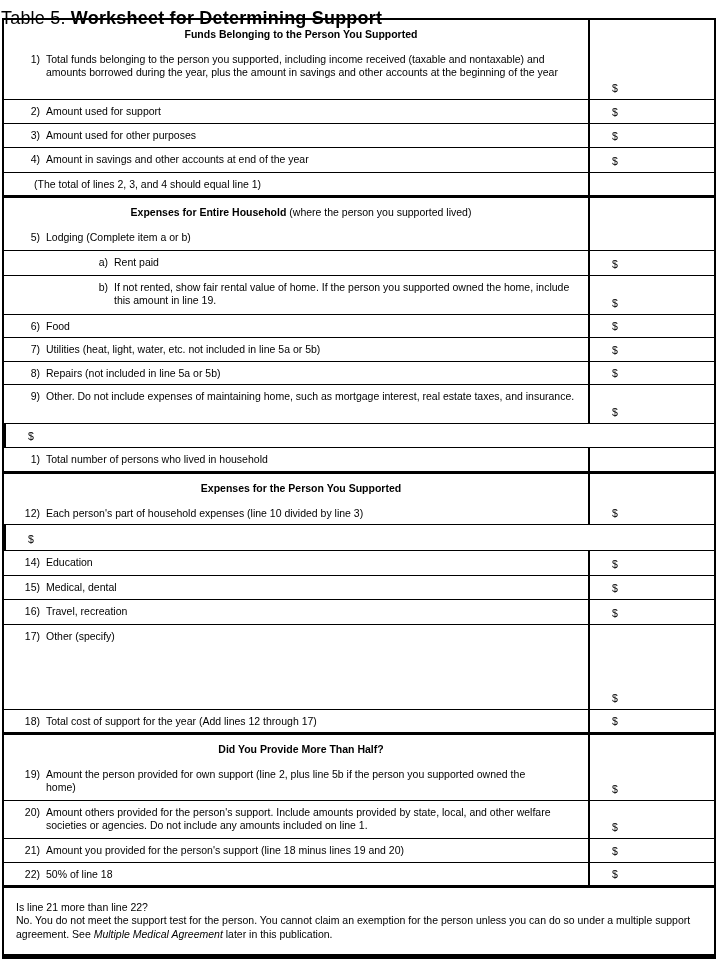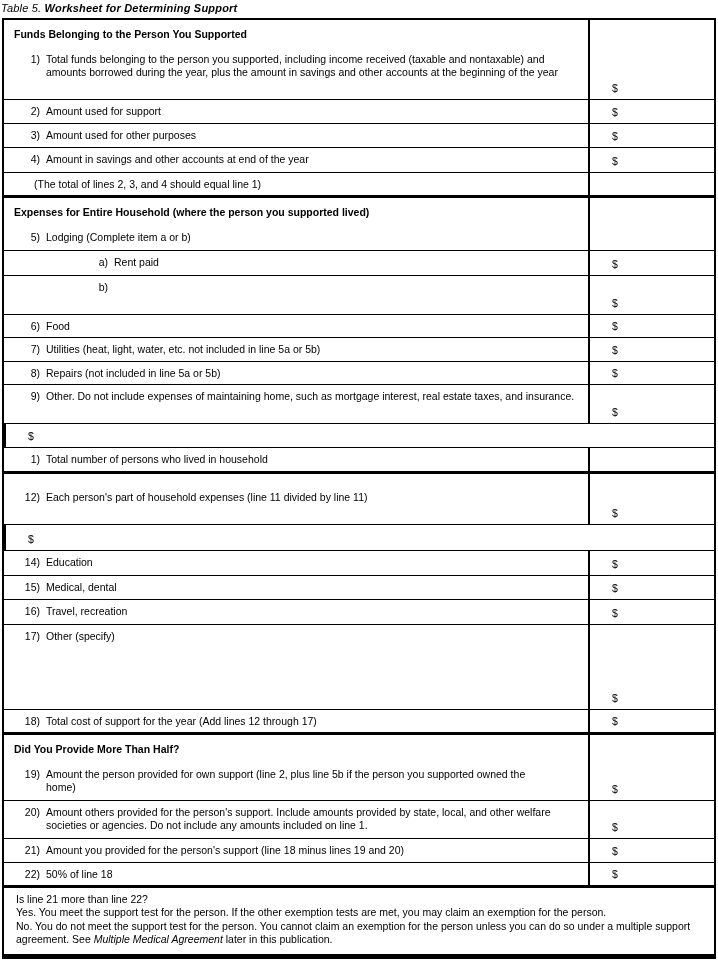--- a/index.html
+++ b/index.html
@@ -1,45 +1,45 @@
 <!DOCTYPE html>
 <html><head>
 <meta charset="utf-8">
 <style>
   html,body{margin:0;padding:0;background:#fff;}
   body{width:718px;height:963px;font-family:"Liberation Sans","DejaVu Sans",sans-serif;color:#000;}
   .page{position:relative;width:718px;height:963px;}
 
-  .doc-title{position:absolute;top:2px;left:1px;font-size:11px;letter-spacing:.2px;font-style:italic;}
+  .doc-title{position:absolute;top:8px;left:1px;font-size:18px;letter-spacing:.2px;}
   .doc-title .bold{font-weight:bold;}
 
   .tbl{position:absolute;top:18px;left:2px;width:714px;height:941px;
        border:2px solid #000;border-bottom-width:5px;box-sizing:border-box;
        display:flex;flex-direction:column;font-size:10.5px;line-height:13px;}
 
   .row{display:flex;border-bottom:1.5px solid #000;box-sizing:border-box;flex:none;}
   .row.thick{border-bottom-width:3px;justify-content:space-between;}
   .row.noline{border-bottom:none;}
 
   .cl{flex:1;min-width:0;padding-top:5px;padding-bottom:4px;box-sizing:border-box;}
   .cr{width:126px;flex:none;border-left:2px solid #000;box-sizing:border-box;
       display:flex;align-items:flex-end;padding:0 0 4px 22px;}
 
-  .sec-header{font-weight:bold;padding-left:10px;padding-top:3px;}
-  .sec-header .normal{font-weight:bold;}
+  .sec-header{font-weight:bold;padding-left:10px;padding-top:3px;text-align:center;}
+  .sec-header .normal{font-weight:normal;}
 
   .ln{display:flex;}
   .ln .num{width:36px;flex:none;text-align:right;}
   .ln .txt{flex:1;margin-left:6px;padding-right:10px;}
   .ln.sub{padding-left:68px;}
   .gap{margin-top:12px;}
 
   .note-row .cl{padding-left:30px;}
 
-  .footer{padding:5px 0 0 12px;line-height:13.4px;}
+  .footer{padding:5px 0 0 12px;line-height:13.4px;margin-top:8px;}
   .footer .q{display:block;}
   .footer em{font-style:italic;}
 </style>
 </head>
 <body>
 
 <div class="page">
 
   <div class="doc-title">
     <span>Table 5.</span>
@@ -125,20 +125,21 @@
         </div>
       <div class="cr">
           <span>$</span>
         </div>
     </div>
 
     <div class="row" style="min-height:39px">
       <div class="cl">
           <div class="ln sub">
         <span class="num">b)</span>
+        <span class="txt">If not rented, show fair rental value of home. If the person you supported owned the home, include this amount in line 19.</span>
       </div>
         </div>
       <div class="cr">
           <span>$</span>
         </div>
     </div>
 
     <div class="row" style="min-height:23px">
       <div class="cl">
           <div class="ln">
@@ -198,23 +199,24 @@
           <div class="ln">
         <span class="num">1)</span>
         <span class="txt">Total number of persons who lived in household</span>
       </div>
         </div>
       <div class="cr"></div>
     </div>
 
     <div class="row" style="min-height:51px">
       <div class="cl">
+        <div class="sec-header">Expenses for the Person You Supported</div>
         <div class="ln gap">
           <span class="num">12)</span>
-          <span class="txt">Each person's part of household expenses (line 11 divided by line 11)</span>
+          <span class="txt">Each person's part of household expenses (line 10 divided by line 3)</span>
         </div>
       </div>
       <div class="cr">
           <span>$</span>
         </div>
     </div>
 
     <div class="row" style="min-height:26px">
       <div class="cr">
           <span>$</span>
@@ -326,19 +328,18 @@
       </div>
         </div>
       <div class="cr">
           <span>$</span>
         </div>
     </div>
 
     <div class="row noline" style="flex:1">
       <div class="footer">
         <span class="q">Is line 21 more than line 22?</span>
-        <span class="q">Yes. You meet the support test for the person. If the other exemption tests are met, you may claim an exemption for the person.</span>
         <span class="q"><span>No. You do not meet the support test for the person. You cannot claim an exemption for the person unless you can do so under a multiple support agreement. See </span><em>Multiple Medical Agreement</em><span> later in this publication.</span></span>
       </div>
     </div>
 
   </div>
 </div>
 
 </body></html>

